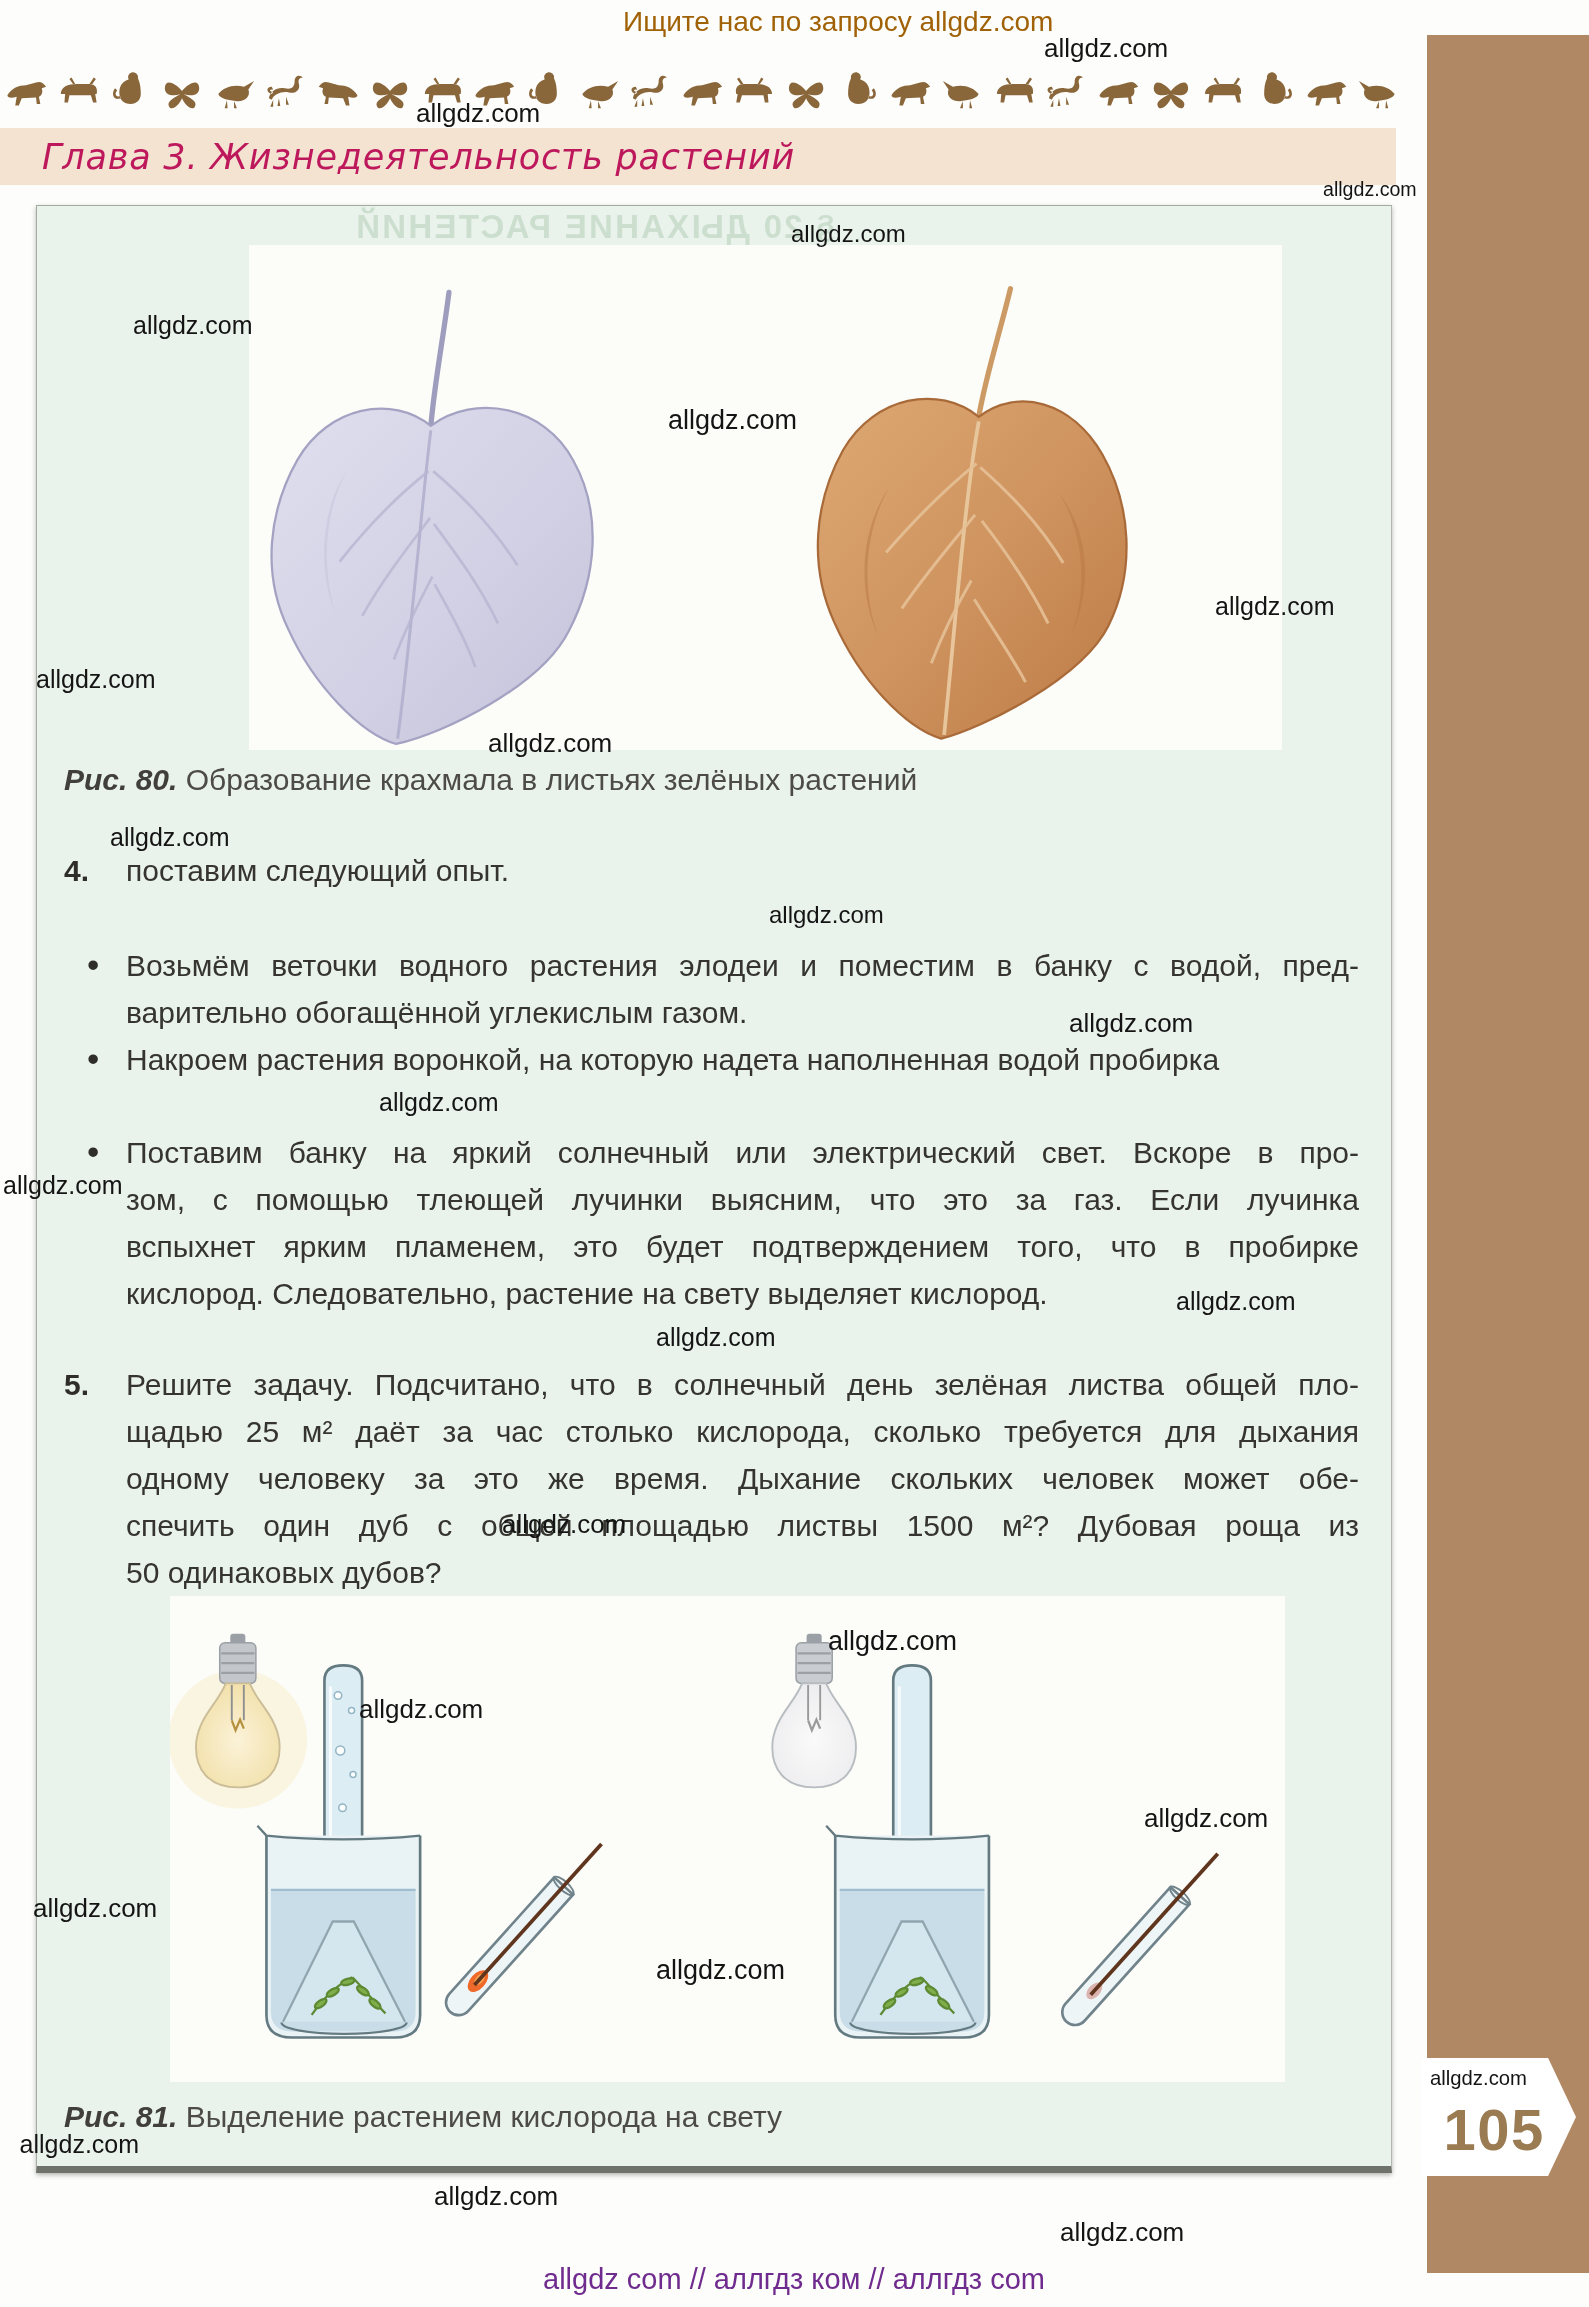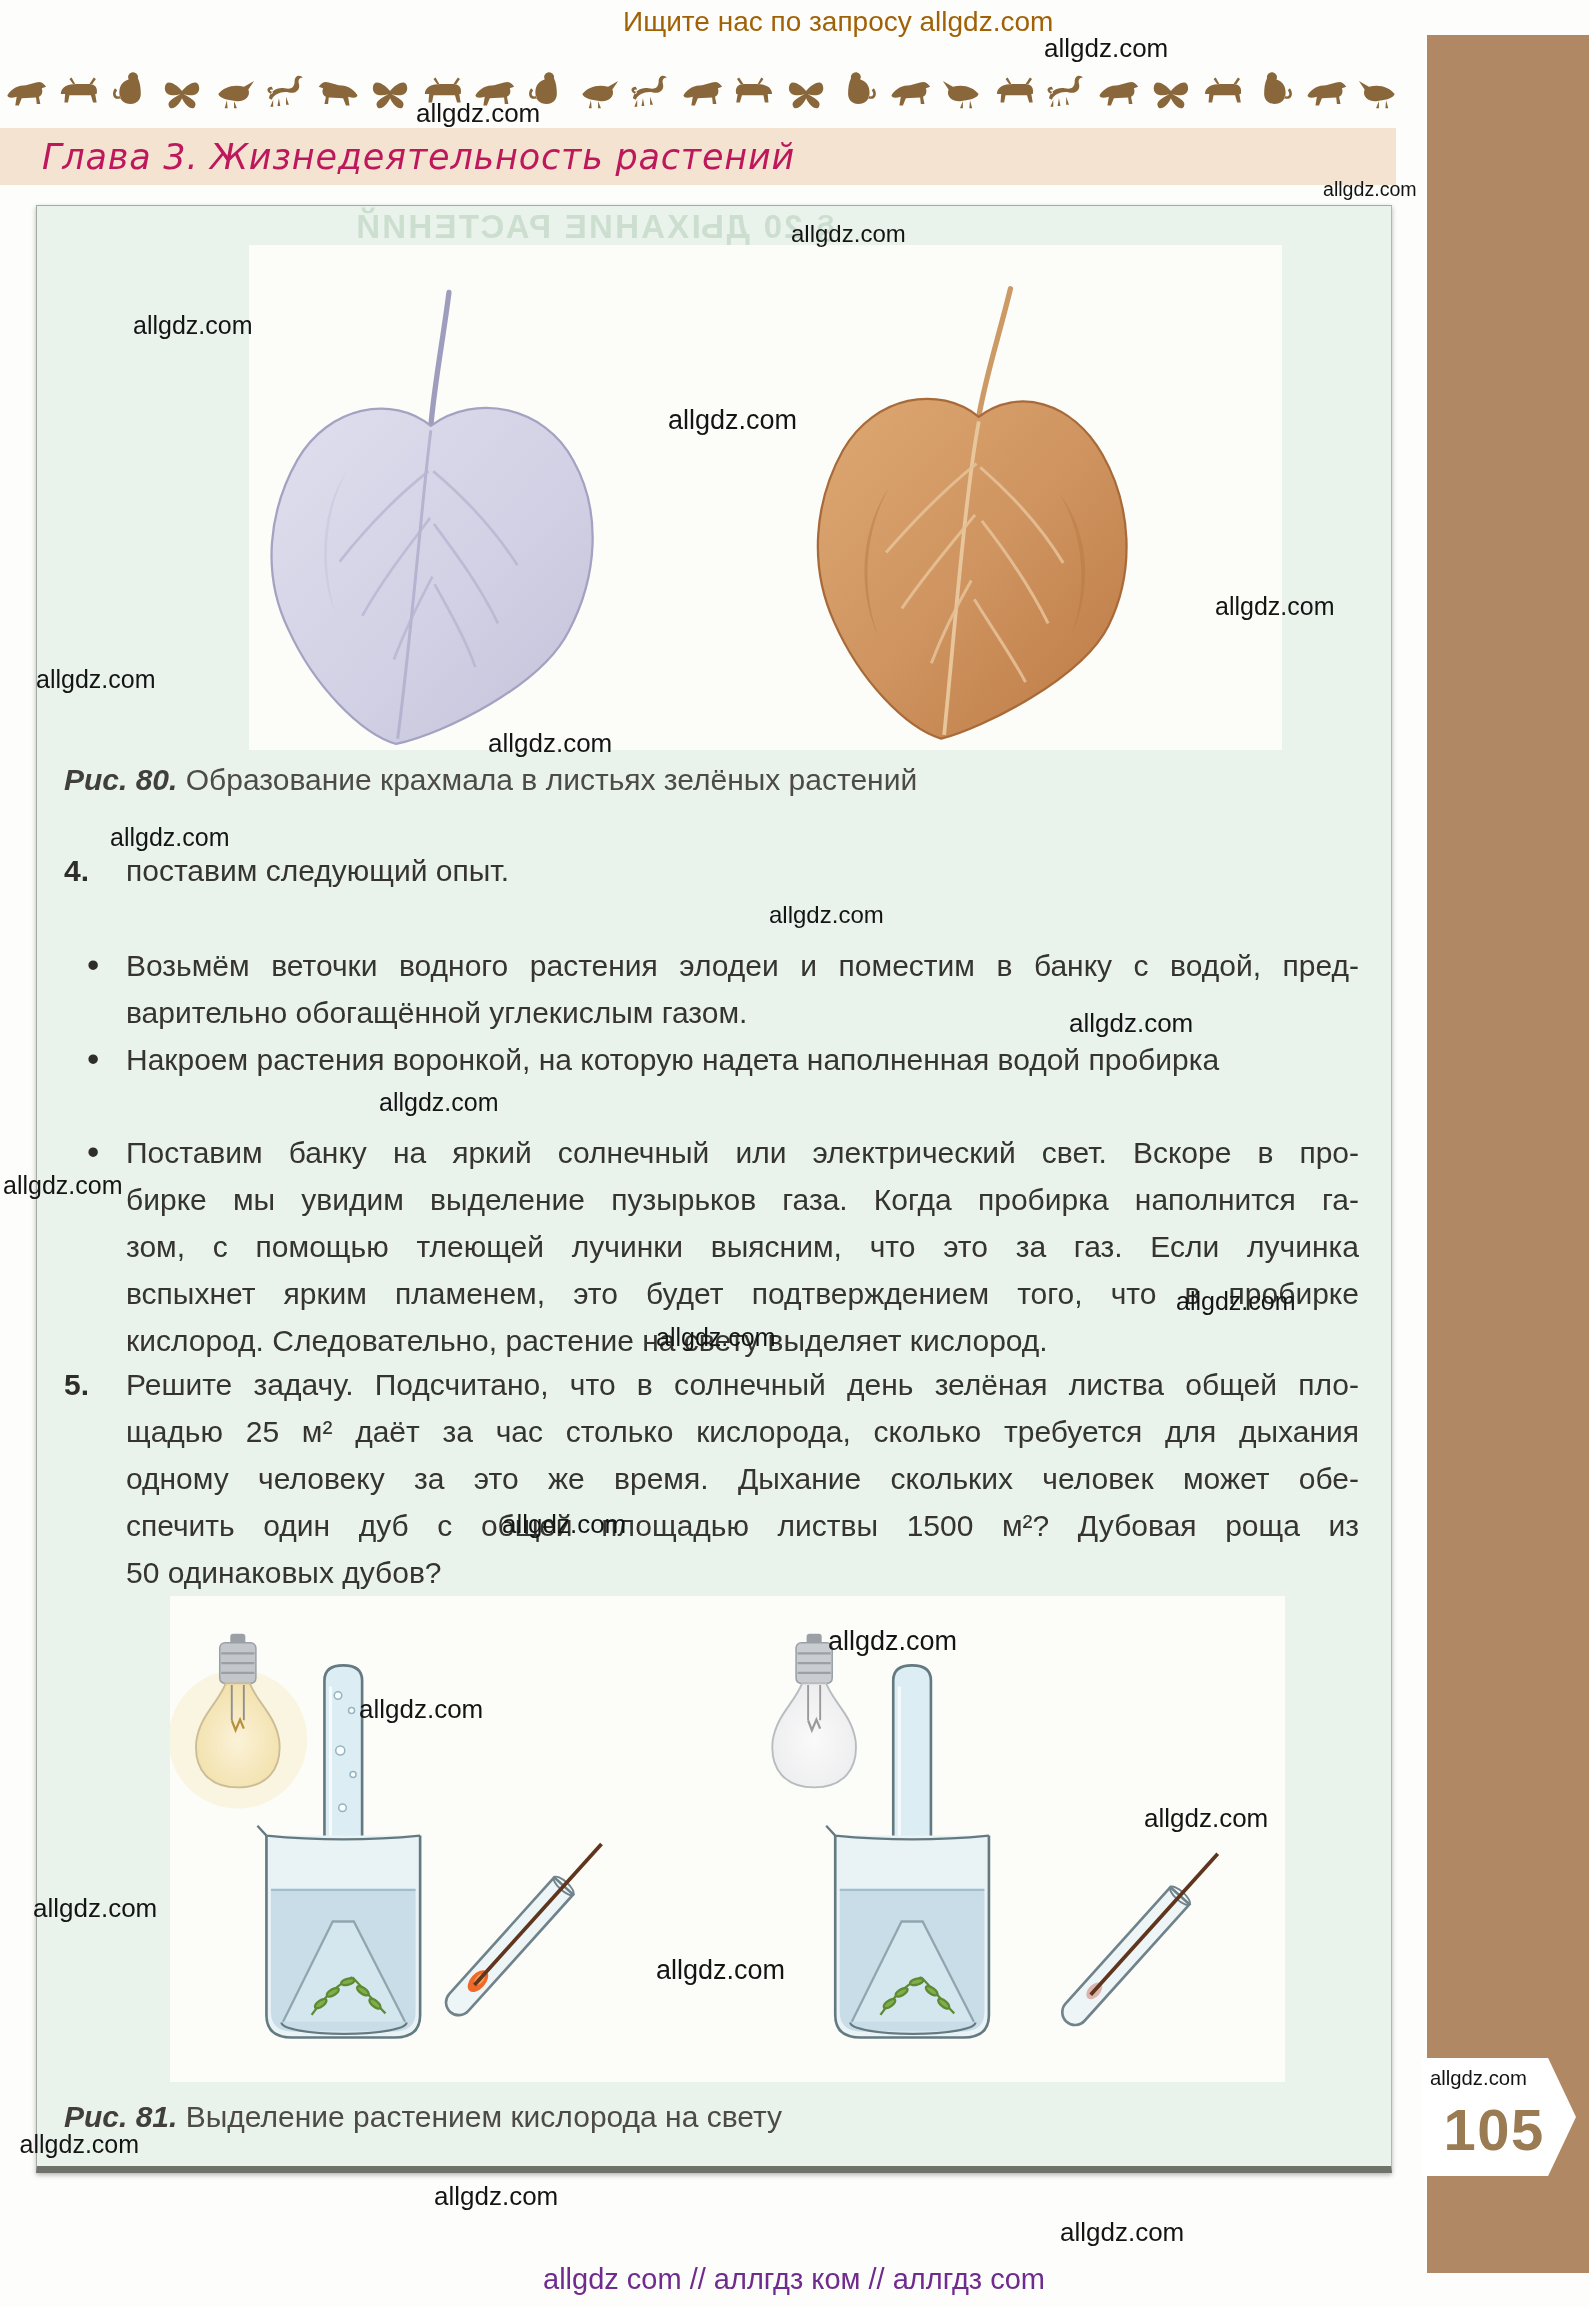--- a/index.html
+++ b/index.html
@@ -189,21 +189,20 @@
     </div>
 </div>
 
 <div class="abs wm" style="left:379px;top:1088px;font-size:25px;">allgdz.com</div>
 <div class="abs wm" style="left:3px;top:1171px;font-size:25px;">allgdz.com</div>
 
 <div class="abs para" style="left:126px;top:1129px;">
   <span class="marker dot">•</span>
   <div>
       <div class="pl">Поставим банку на яркий солнечный или электрический свет. Вскоре в про-</div>
-      <div class="pl">бирке мы увидим выделение пузырьков газа. Когда пробирка наполнится га-</div>
       <div class="pl">зом, с помощью тлеющей лучинки выясним, что это за газ. Если лучинка</div>
       <div class="pl">вспыхнет ярким пламенем, это будет подтверждением того, что в пробирке</div>
       <div class="pl">кислород. Следовательно, растение на свету выделяет кислород.</div>
     </div>
 </div>
 
 <div class="abs wm" style="left:1176px;top:1287px;font-size:25px;">allgdz.com</div>
 <div class="abs wm" style="left:656px;top:1323px;font-size:25px;">allgdz.com</div>
 
 <div class="abs para" style="left:126px;top:1361px;">

